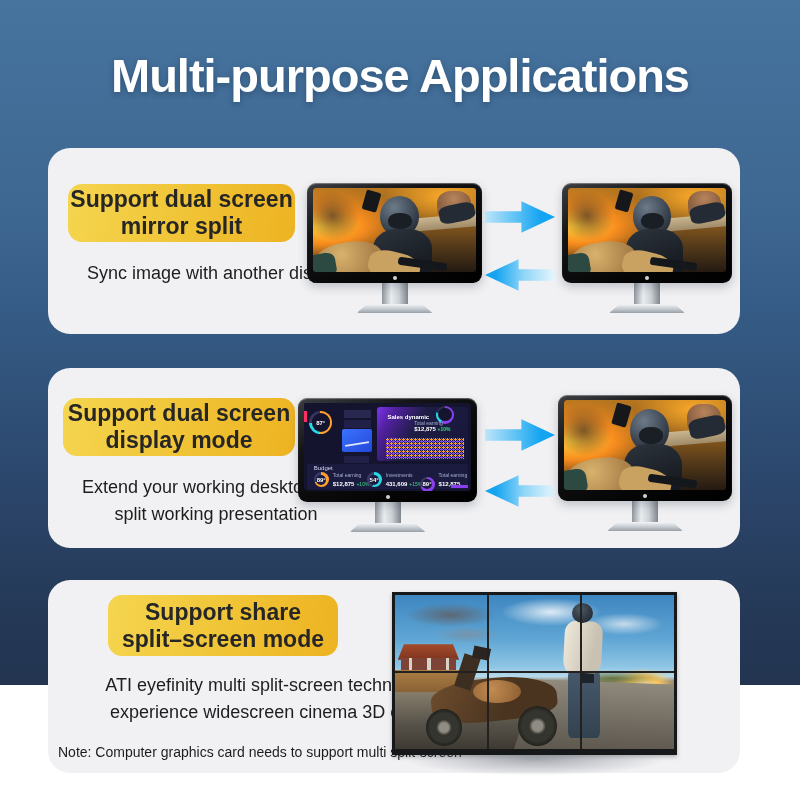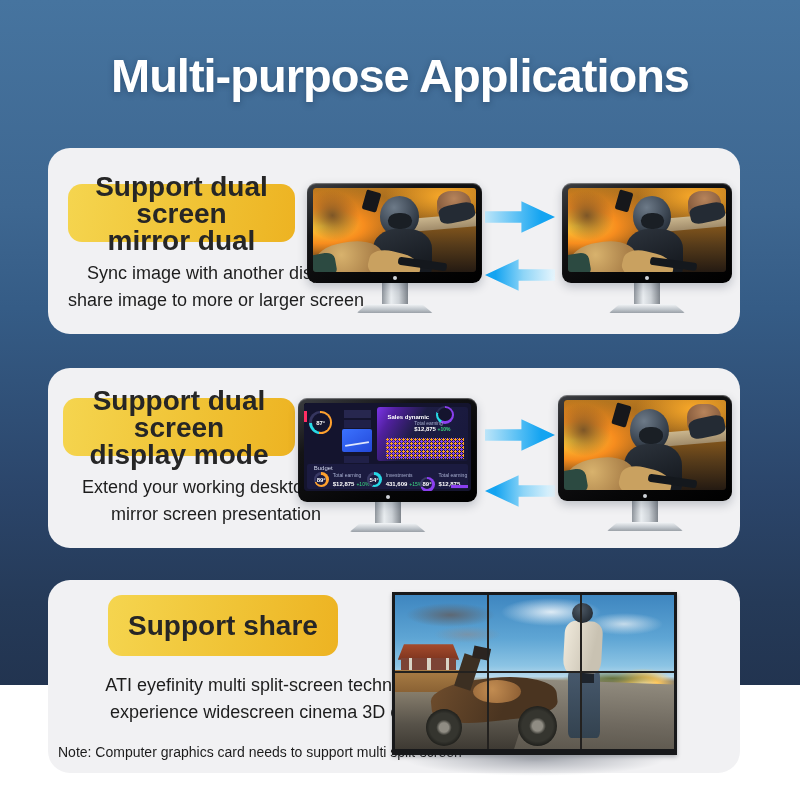--- a/index.html
+++ b/index.html
@@ -8,21 +8,21 @@
     background:linear-gradient(180deg,#46749f 0%,#3e6791 30%,#355c86 45%,#2b456a 72%,#253a58 88%,#223450 100%);}
   .title{position:absolute;left:0;top:48px;width:100%;text-align:center;margin:0;
     color:#ffffff;font-size:47px;font-weight:bold;letter-spacing:-1px;
     text-shadow:0 2px 6px rgba(15,35,60,.35);}
   .card{position:absolute;left:48px;width:692px;background:#f1f1f3;border-radius:22px;}
   .card1{top:148px;height:186px;}
   .card2{top:368px;height:180px;}
   .card3{top:580px;height:193px;}
   .badge{position:absolute;display:flex;flex-direction:column;align-items:center;justify-content:center;
     background:linear-gradient(100deg,#f5d54f 0%,#f0c335 55%,#edb322 100%);
-    border-radius:14px;color:#262626;font-weight:600;font-size:28px;line-height:27px;text-align:center;}
+    border-radius:14px;color:#262626;font-weight:600;font-size:23px;line-height:27px;text-align:center;}
   .badge1{left:20px;top:36px;width:227px;height:58px;}
   .badge2{left:15px;top:30px;width:232px;height:58px;}
   .badge3{left:60px;top:15px;width:230px;height:61px;}
   .desc{position:absolute;margin:0;color:#1d1d1d;font-size:18px;line-height:27px;text-align:center;}
   .desc1{left:0;top:112px;width:336px;}
   .desc2{left:0;top:106px;width:336px;}
   .desc3{left:28px;top:92px;width:392px;font-size:18px;}
   .desc span{display:block;}
   .note{position:absolute;left:10px;top:164px;margin:0;color:#1c1c1c;font-size:14px;}
   
@@ -151,25 +151,24 @@
 </head>
 <body>
 
 <div class="stage">
 
   <h1 class="title">Multi-purpose Applications</h1>
 
   <section class="card card1">
     <div class="badge badge1">
       <span>Support dual screen</span>
-      <span>mirror dual</span>
+      <span>mirror split</span>
     </div>
     <p class="desc desc1">
       <span>Sync image with another display</span>
-      <span>share image to more or larger screen</span>
     </p>
 
     <div class="monitor" style="left:259px;top:35px;width:175px;">
       <div class="bezel" style="width:175px;height:100px;">
         <div class="screen">
           <div class="game">
             <i class="g g-arm"></i>
             <i class="g g-mirror"></i>
             <i class="g g-barrier"></i>
             <i class="g g-person"></i>
@@ -217,21 +216,21 @@
     </div>
   </section>
 
   <section class="card card2">
     <div class="badge badge2">
       <span>Support dual screen</span>
       <span>display  mode</span>
     </div>
     <p class="desc desc2">
       <span>Extend your working desktop with</span>
-      <span>mirror screen presentation</span>
+      <span>split working presentation</span>
     </p>
 
     <div class="monitor" style="left:250px;top:30px;width:179px;">
       <div class="bezel" style="width:179px;height:104px;">
         <div class="screen">
           <div class="db">
             <i class="d d-accent"></i>
             <div class="d ring d-g87">
                 <span>87°</span>
               </div>
@@ -311,20 +310,21 @@
         <i class="logo-dot"></i>
       </div>
       <div class="neck"></div>
       <div class="foot"></div>
     </div>
   </section>
 
   <section class="card card3">
     <div class="badge badge3">
       <span>Support share</span>
+      <span>split–screen mode</span>
     </div>
     <p class="desc desc3">
       <span>ATI eyefinity multi split-screen technology,</span>
       <span>experience widescreen cinema 3D effect</span>
     </p>
     <p class="note">Note: Computer graphics card needs to support multi split-screen</p>
 
     <div class="wall-shadow"></div>
     <div class="wall">
       <div class="ws">

